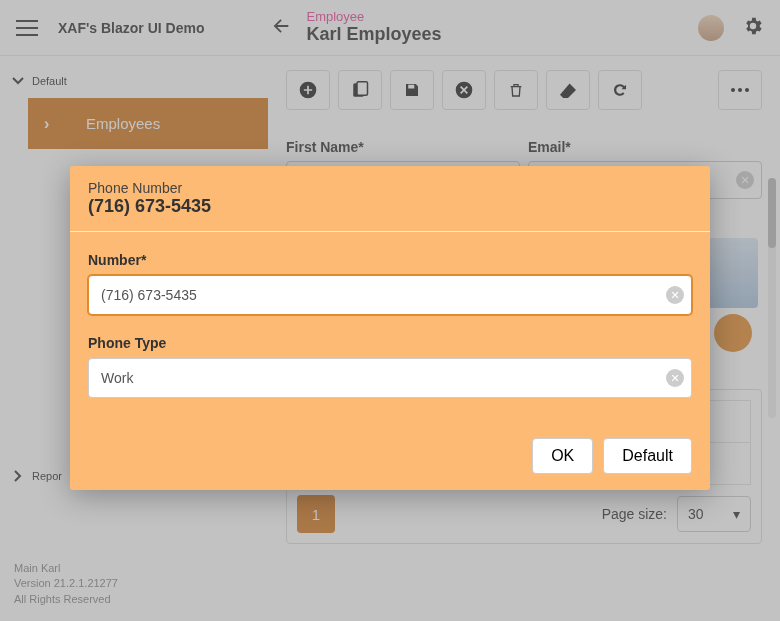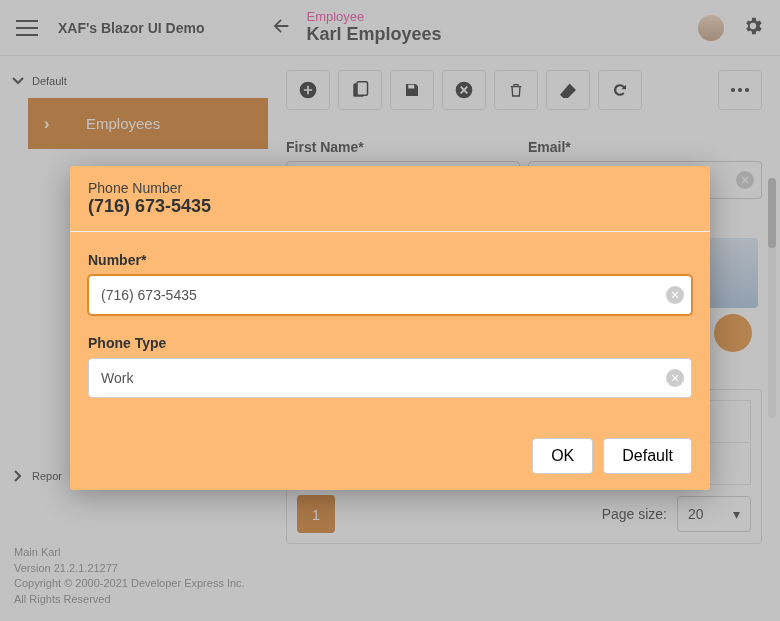--- a/index.html
+++ b/index.html
@@ -116,21 +116,20 @@
     </div>
   <div class="grp" style="margin-top:4px">
     <svg width="12" height="12" viewBox="0 0 12 12">
         <path d="M3 1l5 5-5 5" stroke="#333" stroke-width="2" fill="none"></path>
       </svg>
     <span>Repor</span>
   </div>
   <div class="ftr">
     <div>Main Karl</div>
     <div>Version 21.2.1.21277</div>
-    <div>Copyright © 2000-2021 Developer Express Inc.</div>
     <div>All Rights Reserved</div>
   </div>
 </div>
 
 <div class="main">
   <div class="tb">
     <div class="tbtn">
         <svg width="20" height="20" viewBox="0 0 24 24">
           <circle cx="12" cy="12" r="10" fill="#222"></circle>
           <path d="M12 7v10M7 12h10" stroke="#fff" stroke-width="2"></path>
@@ -212,21 +211,21 @@
         <td>(716) 673-5435</td>
         <td>Work</td>
       </tr>
     </tbody>
       </table>
     <div class="pgr">
       <div class="pgn">1</div>
       <div class="spc"></div>
       <span style="font-size:14px">Page size:</span>
       <div class="psel">
-        <span>20</span>
+        <span>30</span>
         <span>▾</span>
       </div>
     </div>
   </div>
 </div>
 
 <div class="ovl">
   <div class="dlg">
     <div class="dhd">
       <div class="s">Phone Number</div>

